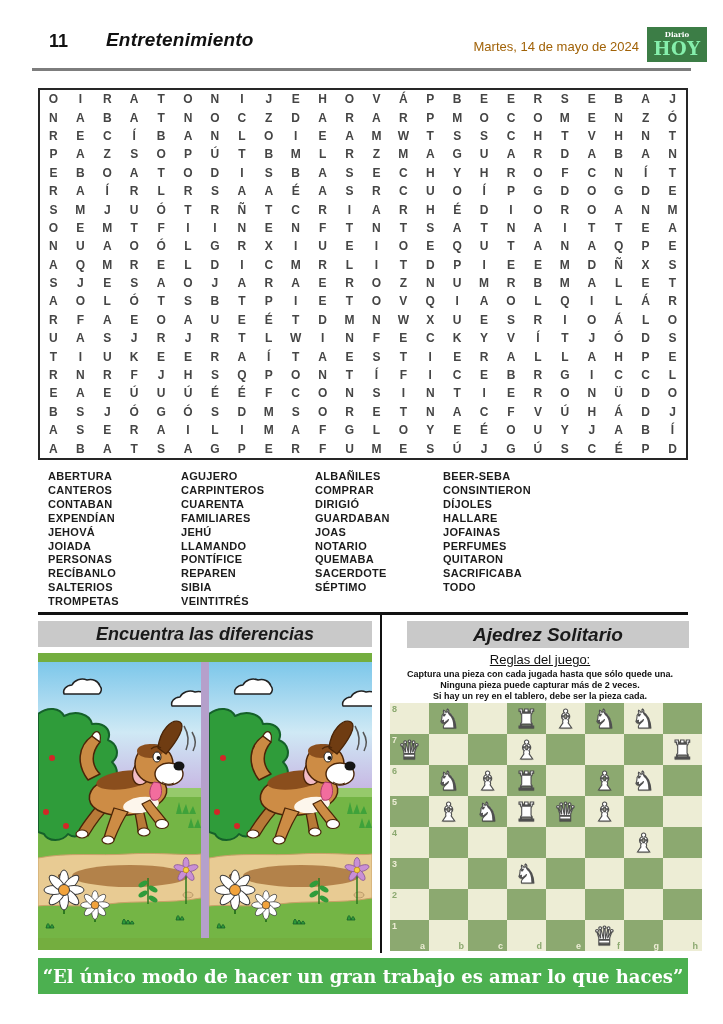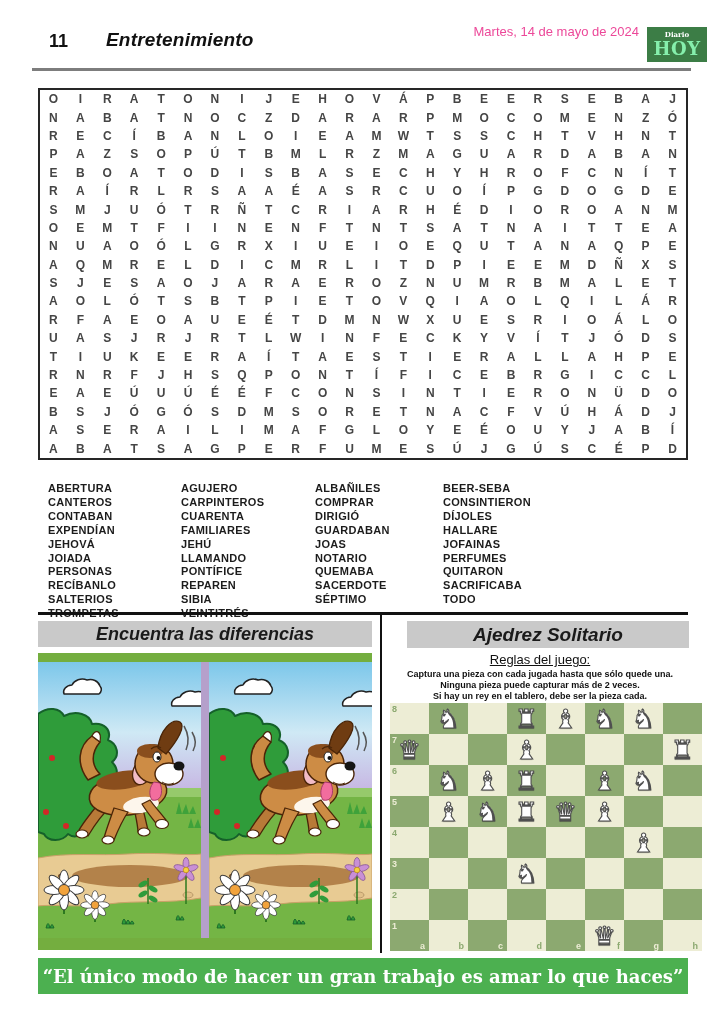--- a/index.html
+++ b/index.html
@@ -5,34 +5,34 @@
   :root{
     --brand:#3c7d46; --quote:#4cb050; --bdark:#8ca970; --blight:#ededd5; --bar:#c9c9c9;
   }
   html,body{margin:0;padding:0;background:#e8e8e8;}
   #page{position:relative;width:723px;height:1024px;background:#fff;margin:0 auto;
         font-family:"Liberation Sans",sans-serif;overflow:hidden;}
 
   
   .page-num{position:absolute;left:49px;top:31px;font-size:18px;font-weight:bold;color:#111;}
   .section-title{position:absolute;left:106px;top:29px;font-size:19px;font-weight:bold;font-style:italic;color:#111;letter-spacing:.2px;}
-  .date{position:absolute;right:84px;top:24px;font-size:13px;color:#ec4899;}
+  .date{position:absolute;right:84px;top:39px;font-size:13px;color:#a16207;}
   .logo{position:absolute;left:647px;top:27px;width:60px;height:35px;background:var(--brand);
         display:flex;flex-direction:column;align-items:center;justify-content:center;}
   .logo .t{font-size:7px;color:#fff;font-family:"DejaVu Serif",serif;font-weight:bold;line-height:8px;}
   .logo .m{font-size:18px;color:#86efac;font-family:"DejaVu Serif",serif;font-weight:bold;line-height:19px;letter-spacing:.5px;}
   .rule-hr{position:absolute;left:32px;top:68px;width:659px;height:3px;background:#7d7d7d;}
 
   
   #grid-box{position:absolute;left:38px;top:88px;width:646px;height:368px;border:2px solid #262626;
             display:grid;grid-template-columns:repeat(24,1fr);grid-auto-rows:18.4px;background:#fff;}
   #grid-box .cell{display:flex;align-items:center;justify-content:center;font-size:12px;font-weight:bold;color:#454545;}
 
   #words{position:absolute;left:48px;top:470px;width:645px;display:flex;}
-  .wcol{font-size:11px;font-weight:bold;color:#1c1c1c;line-height:13.9px;letter-spacing:.3px;margin-top:12px;}
+  .wcol{font-size:11px;font-weight:bold;color:#1c1c1c;line-height:13.9px;letter-spacing:.3px;}
   .wcol:nth-child(1){width:133px;} .wcol:nth-child(2){width:134px;}
   .wcol:nth-child(3){width:128px;} .wcol:nth-child(4){width:132px;} .wcol:nth-child(5){flex:1;}
 
   
   .sec-line{position:absolute;left:38px;top:612px;width:650px;height:3px;background:#111;}
   .v-div{position:absolute;left:380px;top:612px;width:2px;height:341px;background:#111;}
 
   
   .bar-title{position:absolute;background:var(--bar);display:flex;align-items:center;justify-content:center;
              font-weight:bold;font-style:italic;color:#1a1a1a;}

